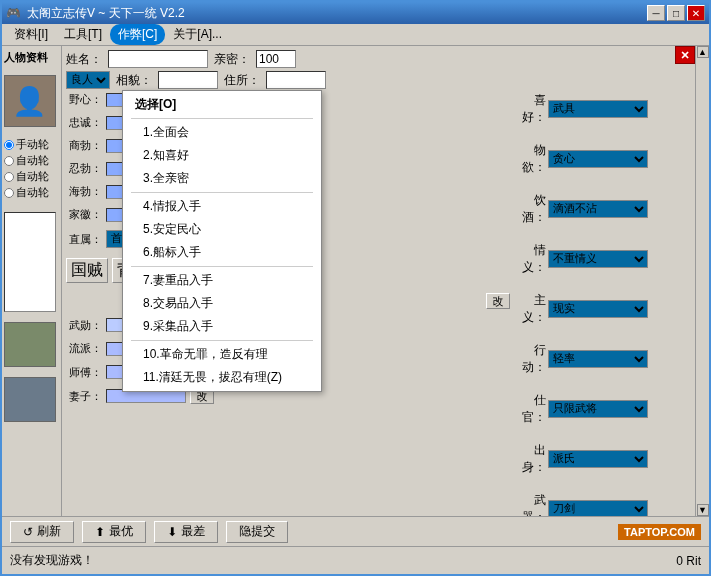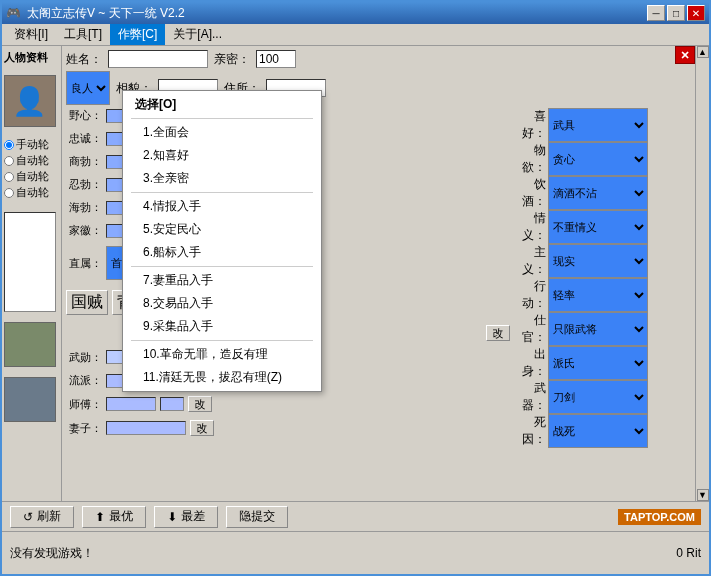--- a/index.html
+++ b/index.html
@@ -54,20 +54,21 @@
     }
     .menu-item {
       padding: 2px 8px;
       cursor: pointer;
       font-size: 12px;
       position: relative;
     }
     .menu-item.highlighted {
       background: #0078d4;
       color: white;
+      border-radius: 10px;
     }
 
     
     .sidebar {
       width: 60px;
       background: #d4d0c8;
       border-right: 1px solid #999;
       display: flex;
       flex-direction: column;
       gap: 8px;
@@ -130,24 +131,24 @@
       padding: 0 2px;
       font-size: 12px;
       font-family: inherit;
     }
     .form-input.wide { width: 100px; }
     .form-input.medium { width: 60px; }
     .form-input.small { width: 40px; }
 
     select.form-select {
       border: 1px solid #888;
-      background: #3b82f6;
-      height: 34px;
+      background: #0369a1;
+      height: 18px;
       font-size: 11px;
-      font-family: Liberation Sans, sans-serif;
+      font-family: Liberation Mono, monospace;
     }
 
     .attr-row {
       display: flex;
       align-items: center;
       gap: 4px;
     }
 
     .attr-label {
       width: 36px;
@@ -215,21 +216,21 @@
       font-size: 12px;
       font-family: inherit;
       cursor: pointer;
       display: flex;
       align-items: center;
       gap: 4px;
     }
 
     
     .status-bar {
-      height: 43px;
+      height: 28px;
       background: #d4d0c8;
       border-top: 1px solid #999;
       display: flex;
       align-items: center;
       padding: 0 8px;
       font-size: 12px;
       gap: 16px;
     }
 
     .btn-change {
@@ -402,21 +403,21 @@
             <div style="width:24px;height:14px;background:#aabbff;border:1px inset #888;"></div>
             <button class="btn-change">改</button>
           </div>
           <div class="attr-row">
             <span class="attr-label">妻子：</span>
             <div style="width:80px;height:14px;background:#aabbff;border:1px inset #888;"></div>
             <button class="btn-change">改</button>
           </div>
         </div>
 
-        <div style="width:175px;display:flex;flex-direction:column;gap:0;">
+        <div style="width:175px;display:flex;flex-direction:column;gap:16px;">
           <div class="right-attr-row">
             <span class="right-attr-label">喜好：</span>
             <select class="form-select" style="width:100px;">
               <option>武具</option>
             </select>
           </div>
           <div class="right-attr-row">
             <span class="right-attr-label">物欲：</span>
             <select class="form-select" style="width:100px;">
               <option>贪心</option>

